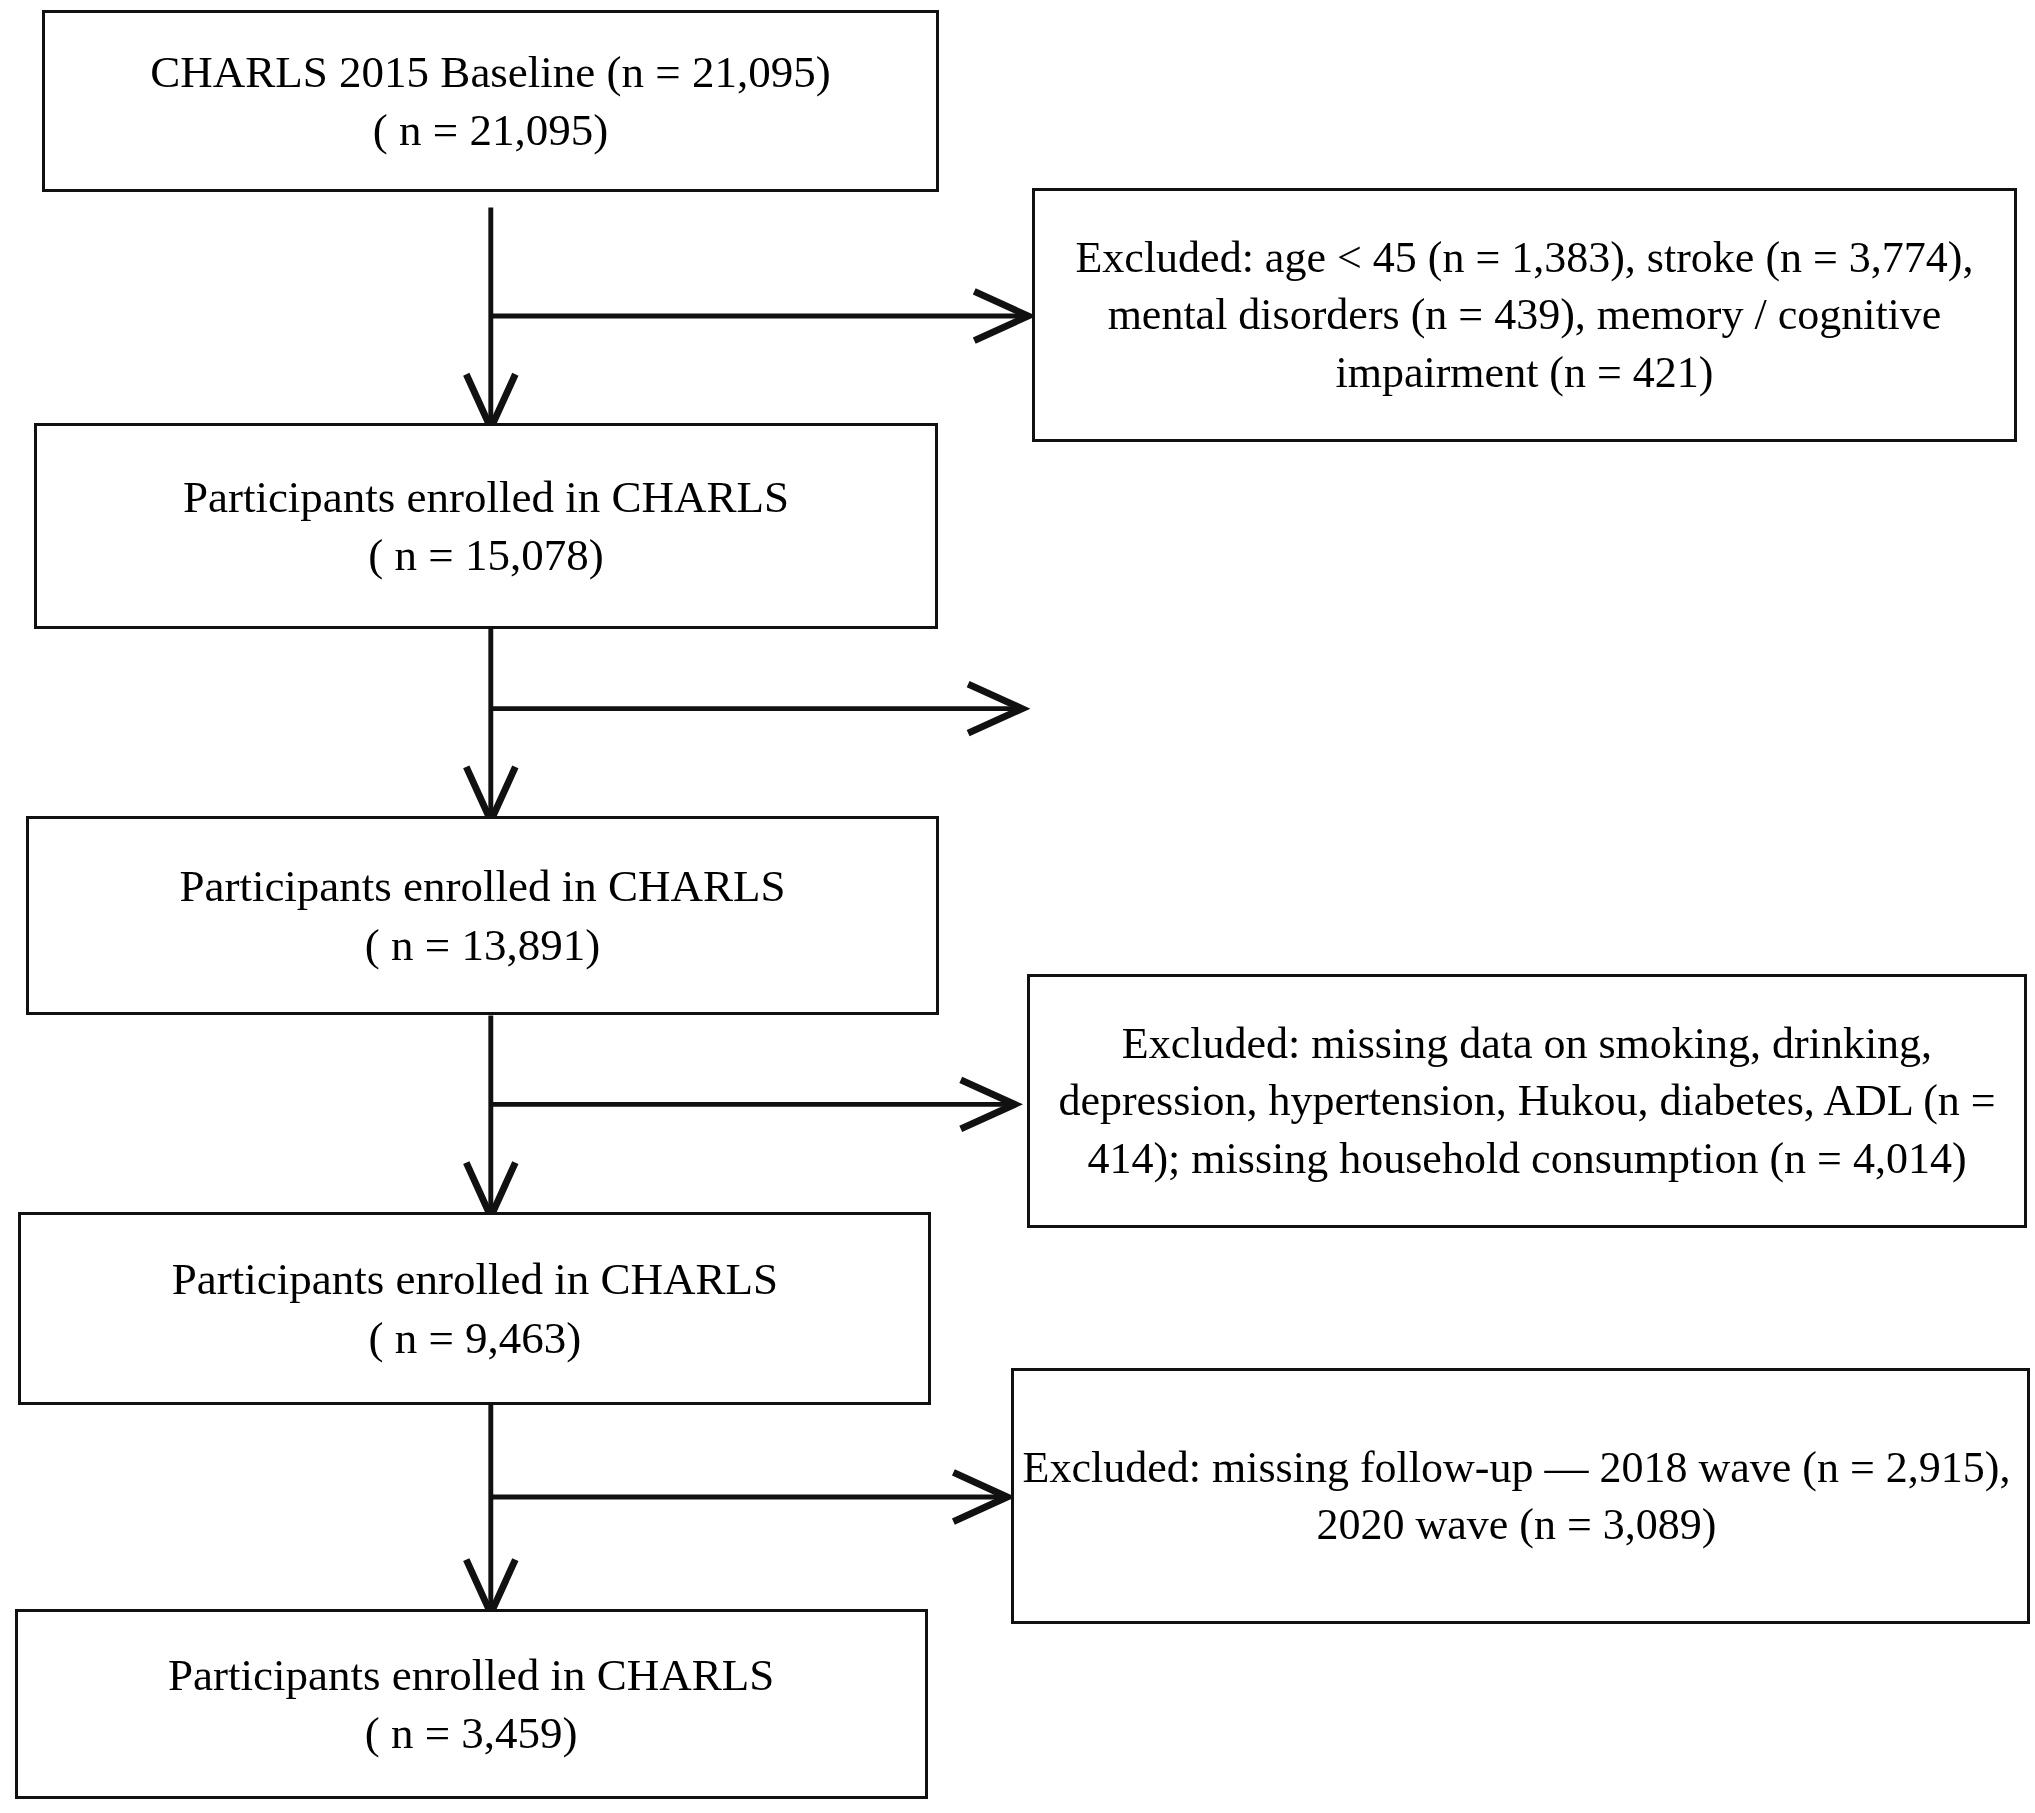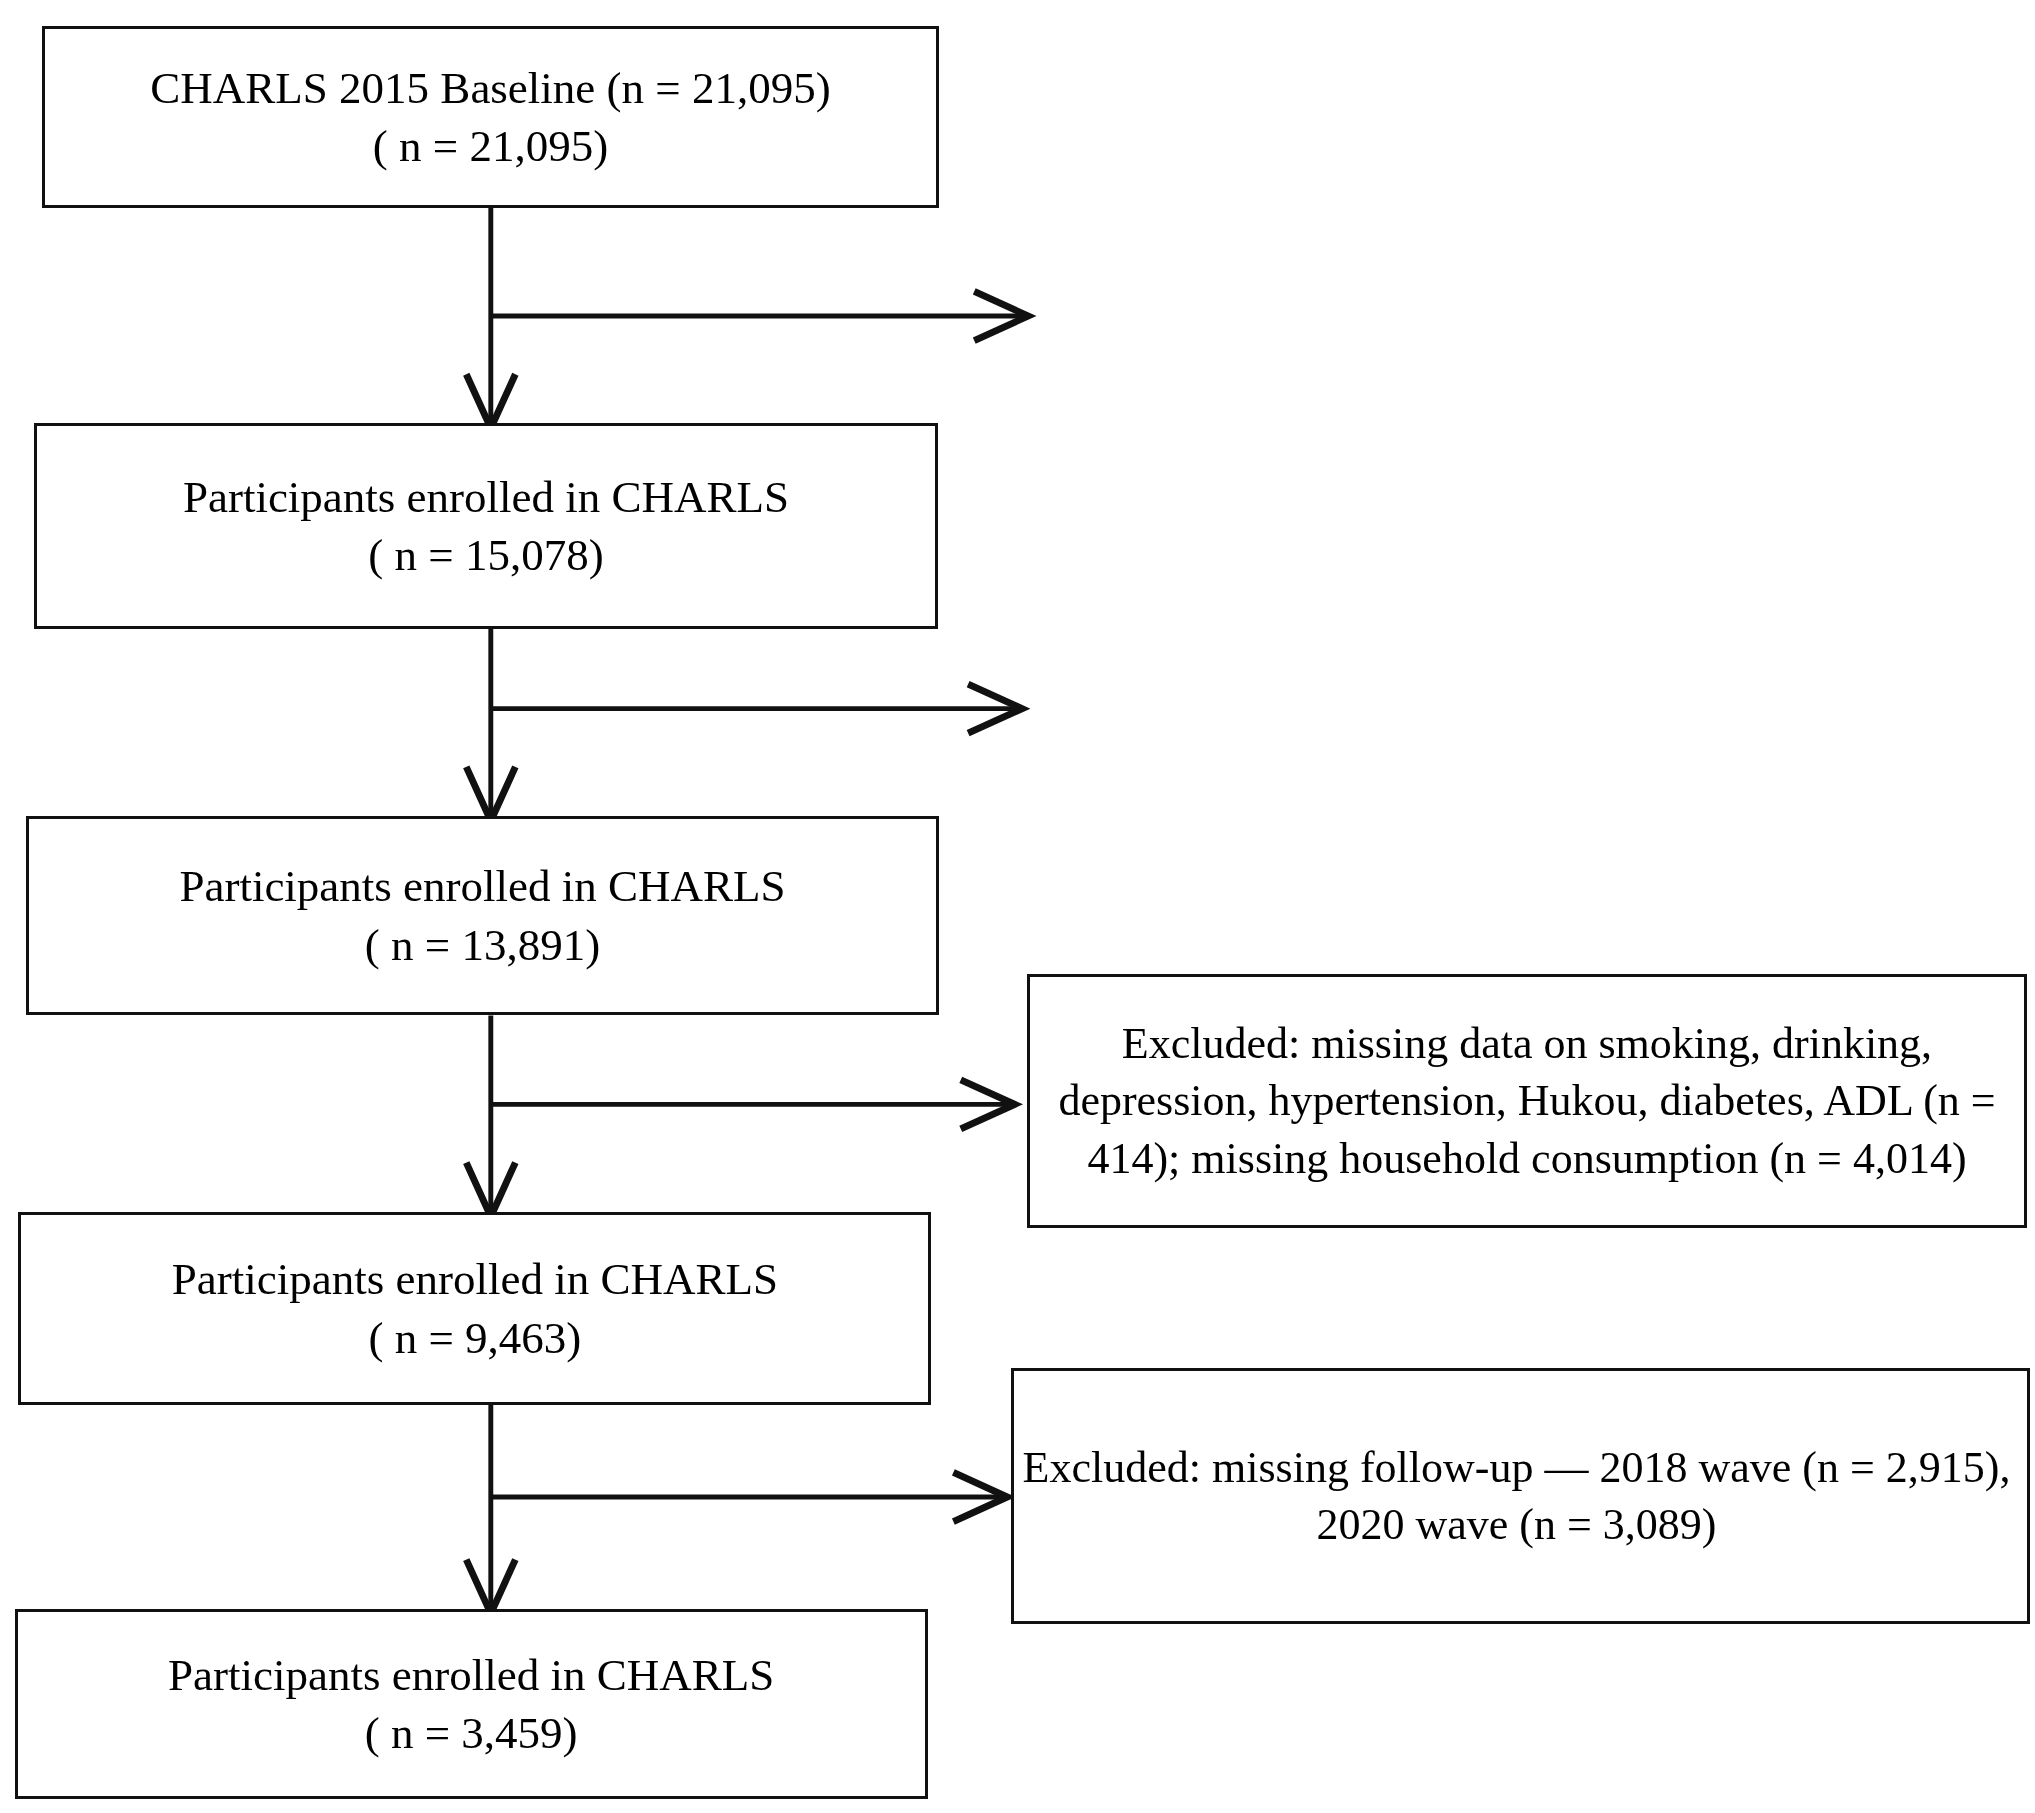--- a/index.html
+++ b/index.html
@@ -71,21 +71,21 @@
     <line x1="800" y1="1025" x2="800" y2="1330" stroke-width="8" marker-end="url(#arrowhead)"></line>
     <line x1="800" y1="1155" x2="1658" y2="1155" stroke-width="8" marker-end="url(#arrowhead)"></line>
 
     <line x1="800" y1="1655" x2="800" y2="1975" stroke-width="8" marker-end="url(#arrowhead)"></line>
     <line x1="800" y1="1800" x2="1646" y2="1800" stroke-width="8" marker-end="url(#arrowhead)"></line>
 
     <line x1="800" y1="2290" x2="800" y2="2622" stroke-width="8" marker-end="url(#arrowhead)"></line>
     <line x1="800" y1="2440" x2="1634" y2="2440" stroke-width="8" marker-end="url(#arrowhead)"></line>
   </svg>
 
-  <div class="node main-node" style="left:42px; top:26px; width:897px; height:182px;">
+  <div class="node main-node" style="left:42px; top:10px; width:897px; height:182px;">
     <span class="txt">CHARLS 2015 Baseline (n = 21,095)
 ( n = 21,095)</span>
   </div>
 
   <div class="node main-node" style="left:34px; top:423px; width:904px; height:206px;">
     <span class="txt">Participants enrolled in CHARLS
 ( n = 15,078)</span>
   </div>
 
   <div class="node main-node" style="left:26px; top:816px; width:913px; height:199px;">
@@ -96,20 +96,23 @@
   <div class="node main-node" style="left:18.4px; top:1212px; width:913px; height:193px;">
     <span class="txt">Participants enrolled in CHARLS
 ( n = 9,463)</span>
   </div>
 
   <div class="node main-node" style="left:14.7px; top:1609px; width:913px; height:190px;">
     <span class="txt">Participants enrolled in CHARLS
 ( n = 3,459)</span>
   </div>
 
+  <div class="node excl-node" style="left:1032px; top:188px; width:985px; height:254px;">
+    <span class="txt">Excluded: age &lt; 45 (n = 1,383), stroke (n = 3,774), mental disorders (n = 439), memory / cognitive impairment (n = 421)</span>
+  </div>
 
 
   <div class="node excl-node" style="left:1019px; top:974px; width:1000px; height:254px;margin-left:8px;">
     <span class="txt">Excluded: missing data on smoking, drinking, depression, hypertension, Hukou, diabetes, ADL (n = 414); missing household consumption (n = 4,014)</span>
   </div>
 
   <div class="node excl-node" style="left:1011px; top:1368px; width:1019px; height:256px;padding-left:8px;">
     <span class="txt">Excluded: missing follow-up — 2018 wave (n = 2,915), 2020 wave (n = 3,089)</span>
   </div>
 

